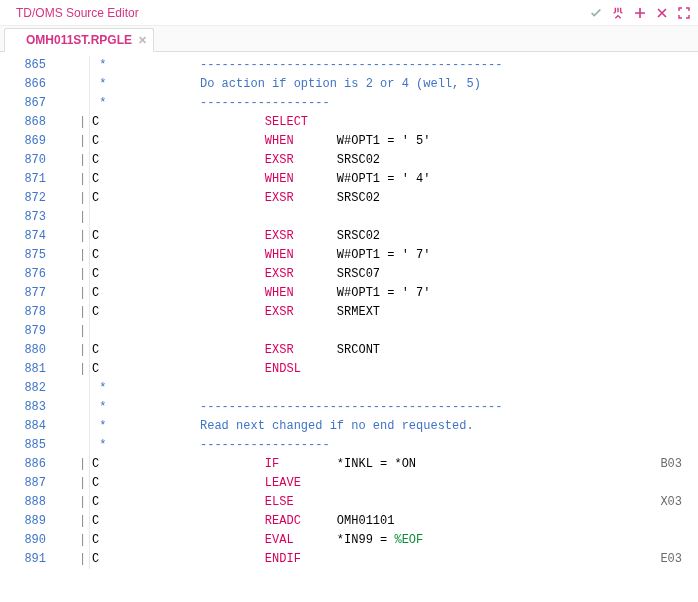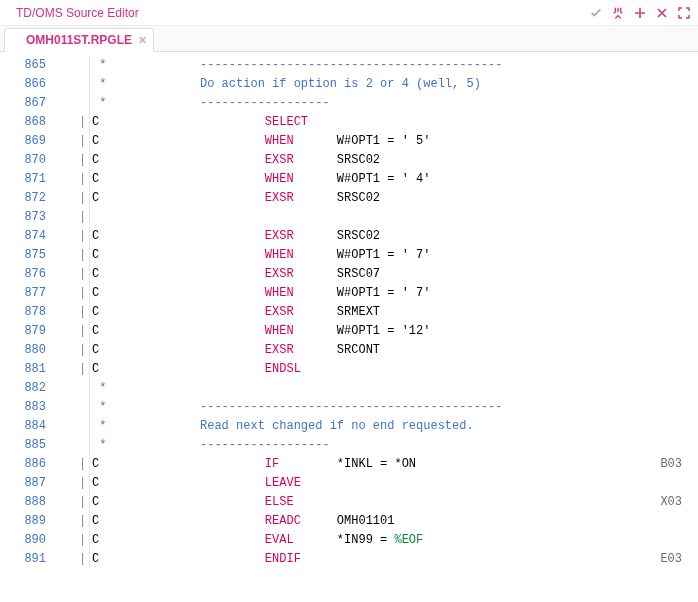--- a/index.html
+++ b/index.html
@@ -162,21 +162,21 @@
     <div class="line"><div class="gutter-ln">869</div><div class="gutter-mk"></div><div class="gutter-cl">|</div><div class="code"><span class="tok-spec">C                       </span><span class="tok-op">WHEN      </span><span class="tok-fact">W#OPT1 = ' 5'</span></div></div>
     <div class="line"><div class="gutter-ln">870</div><div class="gutter-mk"></div><div class="gutter-cl">|</div><div class="code"><span class="tok-spec">C                       </span><span class="tok-op">EXSR      </span><span class="tok-fact">SRSC02</span></div></div>
     <div class="line"><div class="gutter-ln">871</div><div class="gutter-mk"></div><div class="gutter-cl">|</div><div class="code"><span class="tok-spec">C                       </span><span class="tok-op">WHEN      </span><span class="tok-fact">W#OPT1 = ' 4'</span></div></div>
     <div class="line"><div class="gutter-ln">872</div><div class="gutter-mk"></div><div class="gutter-cl">|</div><div class="code"><span class="tok-spec">C                       </span><span class="tok-op">EXSR      </span><span class="tok-fact">SRSC02</span></div></div>
     <div class="line"><div class="gutter-ln">873</div><div class="gutter-mk"></div><div class="gutter-cl">|</div></div>
     <div class="line"><div class="gutter-ln">874</div><div class="gutter-mk"></div><div class="gutter-cl">|</div><div class="code"><span class="tok-spec">C                       </span><span class="tok-op">EXSR      </span><span class="tok-fact">SRSC02</span></div></div>
     <div class="line"><div class="gutter-ln">875</div><div class="gutter-mk"></div><div class="gutter-cl">|</div><div class="code"><span class="tok-spec">C                       </span><span class="tok-op">WHEN      </span><span class="tok-fact">W#OPT1 = ' 7'</span></div></div>
     <div class="line"><div class="gutter-ln">876</div><div class="gutter-mk"></div><div class="gutter-cl">|</div><div class="code"><span class="tok-spec">C                       </span><span class="tok-op">EXSR      </span><span class="tok-fact">SRSC07</span></div></div>
     <div class="line"><div class="gutter-ln">877</div><div class="gutter-mk"></div><div class="gutter-cl">|</div><div class="code"><span class="tok-spec">C                       </span><span class="tok-op">WHEN      </span><span class="tok-fact">W#OPT1 = ' 7'</span></div></div>
     <div class="line"><div class="gutter-ln">878</div><div class="gutter-mk"></div><div class="gutter-cl">|</div><div class="code"><span class="tok-spec">C                       </span><span class="tok-op">EXSR      </span><span class="tok-fact">SRMEXT</span></div></div>
-    <div class="line"><div class="gutter-ln">879</div><div class="gutter-mk"></div><div class="gutter-cl">|</div><div class="code"><span class="tok-spec">C                       </span><span class="tok-op">WHEN      </span><span class="tok-fact">W#OPT1 = '12'</span></div></div>
+    <div class="line"><div class="gutter-ln">879</div><div class="gutter-mk"></div><div class="gutter-cl">|</div></div>
     <div class="line"><div class="gutter-ln">880</div><div class="gutter-mk"></div><div class="gutter-cl">|</div><div class="code"><span class="tok-spec">C                       </span><span class="tok-op">EXSR      </span><span class="tok-fact">SRCONT</span></div></div>
     <div class="line"><div class="gutter-ln">881</div><div class="gutter-mk"></div><div class="gutter-cl">|</div><div class="code"><span class="tok-spec">C                       </span><span class="tok-op">ENDSL     </span><span class="tok-fact"></span></div></div>
     <div class="line"><div class="gutter-ln">882</div><div class="gutter-mk"></div><div class="gutter-cl"> </div><div class="code"><span class="tok-comment"> *</span></div></div>
     <div class="line"><div class="gutter-ln">883</div><div class="gutter-mk"></div><div class="gutter-cl"> </div><div class="code"><span class="tok-comment"> *             ------------------------------------------</span></div></div>
     <div class="line"><div class="gutter-ln">884</div><div class="gutter-mk"></div><div class="gutter-cl"> </div><div class="code"><span class="tok-comment"> *             Read next changed if no end requested.</span></div></div>
     <div class="line"><div class="gutter-ln">885</div><div class="gutter-mk"></div><div class="gutter-cl"> </div><div class="code"><span class="tok-comment"> *             ------------------</span></div></div>
     <div class="line"><div class="gutter-ln">886</div><div class="gutter-mk"></div><div class="gutter-cl">|</div><div class="code"><span class="tok-spec">C                       </span><span class="tok-op">IF        </span><span class="tok-fact">*INKL = *ON</span><span class="branch-tag">B03</span></div></div>
     <div class="line"><div class="gutter-ln">887</div><div class="gutter-mk"></div><div class="gutter-cl">|</div><div class="code"><span class="tok-spec">C                       </span><span class="tok-op">LEAVE     </span><span class="tok-fact"></span></div></div>
     <div class="line"><div class="gutter-ln">888</div><div class="gutter-mk"></div><div class="gutter-cl">|</div><div class="code"><span class="tok-spec">C                       </span><span class="tok-op">ELSE      </span><span class="tok-fact"></span><span class="branch-tag">X03</span></div></div>
     <div class="line"><div class="gutter-ln">889</div><div class="gutter-mk"></div><div class="gutter-cl">|</div><div class="code"><span class="tok-spec">C                       </span><span class="tok-op">READC     </span><span class="tok-fact">OMH01101</span></div></div>

